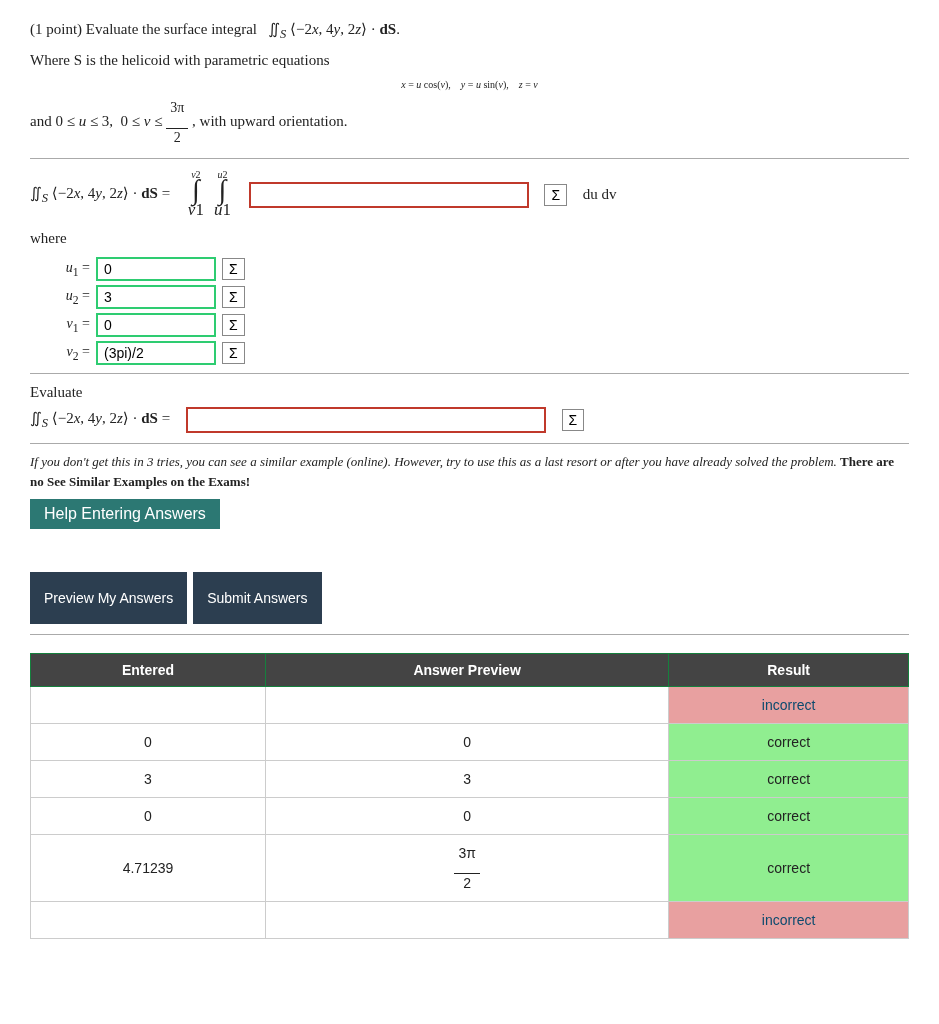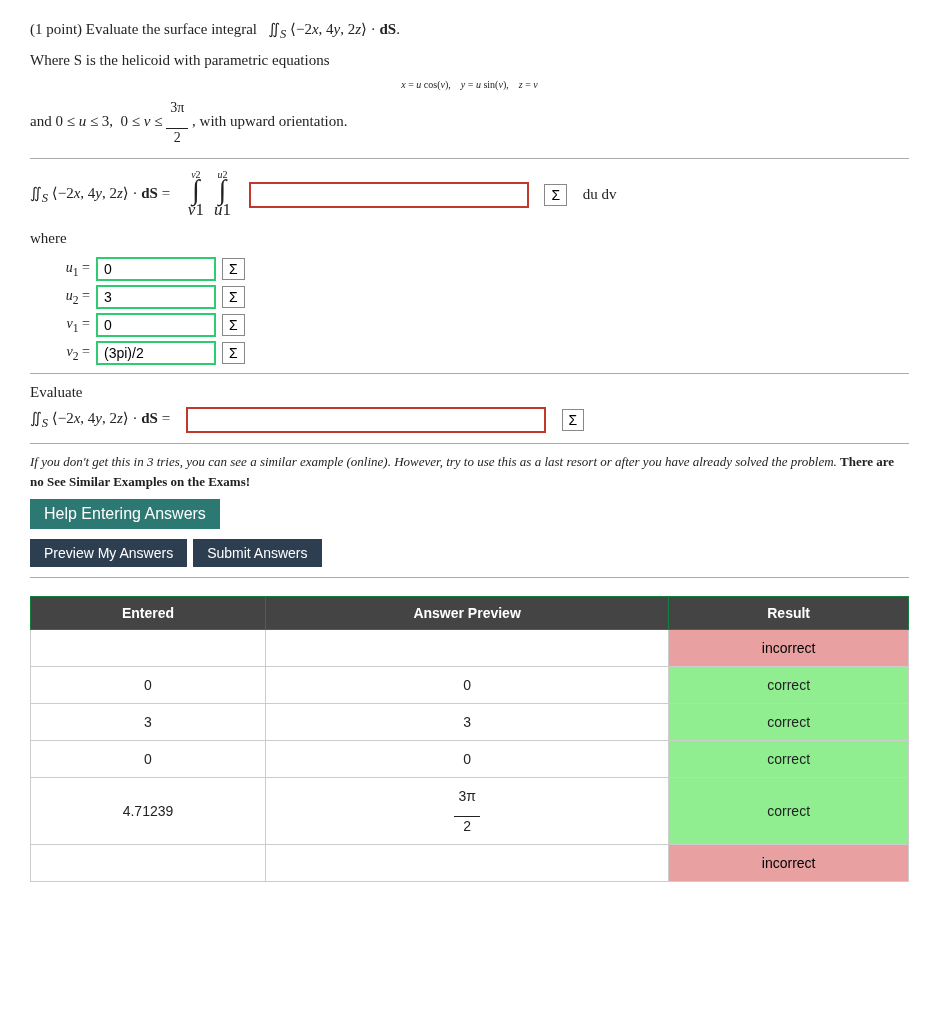--- a/index.html
+++ b/index.html
@@ -133,24 +133,25 @@
       border: none;
       padding: 6px 14px;
       font-size: 16px;
       cursor: pointer;
       font-family: sans-serif;
     }
     .btn-dark {
       background: #2c3e50;
       color: #fff;
       border: none;
-      padding: 6px 14px;
+      padding: 18px 14px;
       font-size: 14px;
       cursor: pointer;
       font-family: sans-serif;
+      margin-top: 33px;
     }
     .results-section {
       margin-top: 18px;
     }
     .results-title {
       font-family: sans-serif;
       font-weight: bold;
       font-size: 15px;
       margin-bottom: 8px;
     }
@@ -169,21 +170,21 @@
       font-weight: bold;
     }
     table.results-table td {
       padding: 10px 12px;
       text-align: center;
       border: 1px solid #ccc;
       background: #fff;
     }
     .result-incorrect {
       background: #e8a0a0 !important;
-      color: #000000;
+      color: #0c4a6e;
       margin-top: 32px;
     }
     .result-correct {
       background: #90ee90 !important;
       color: #222;
     }
     .math-frac {
       display: inline-flex;
       flex-direction: column;
       align-items: center;

